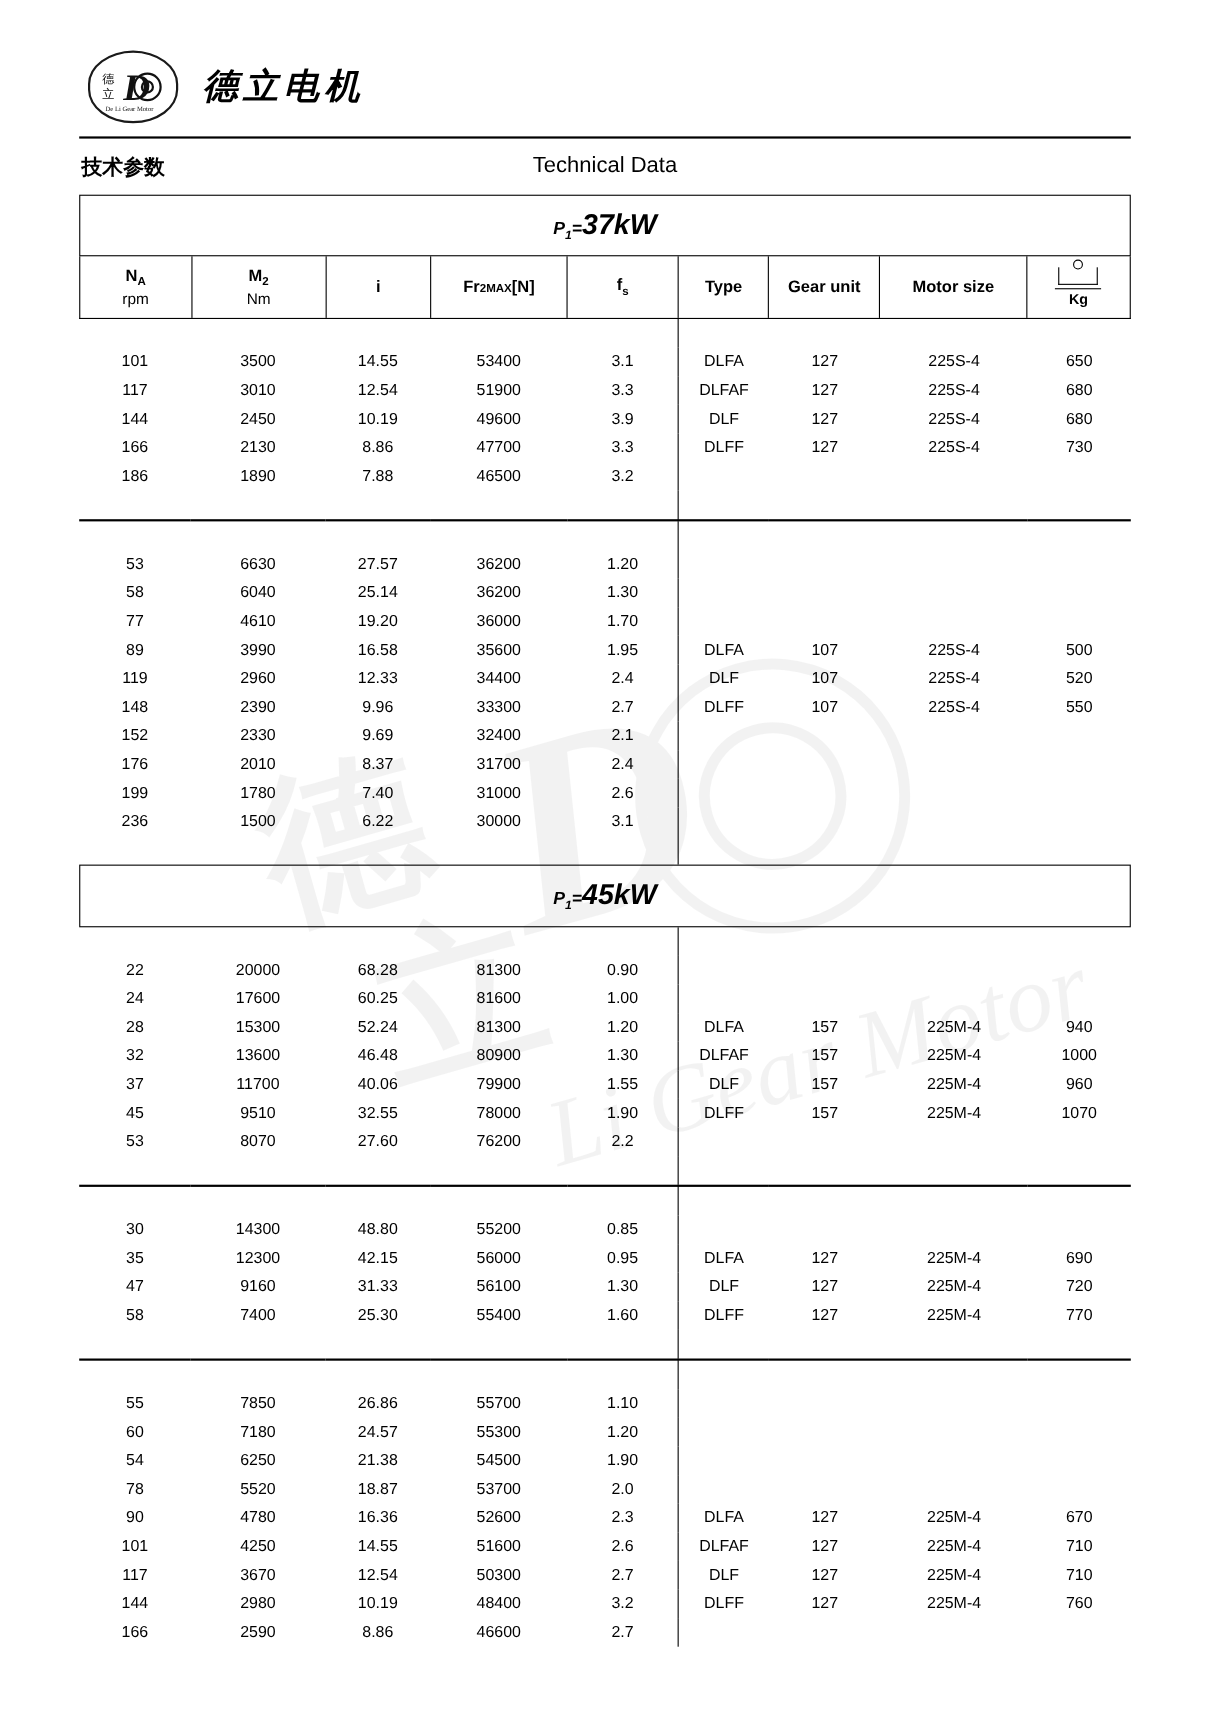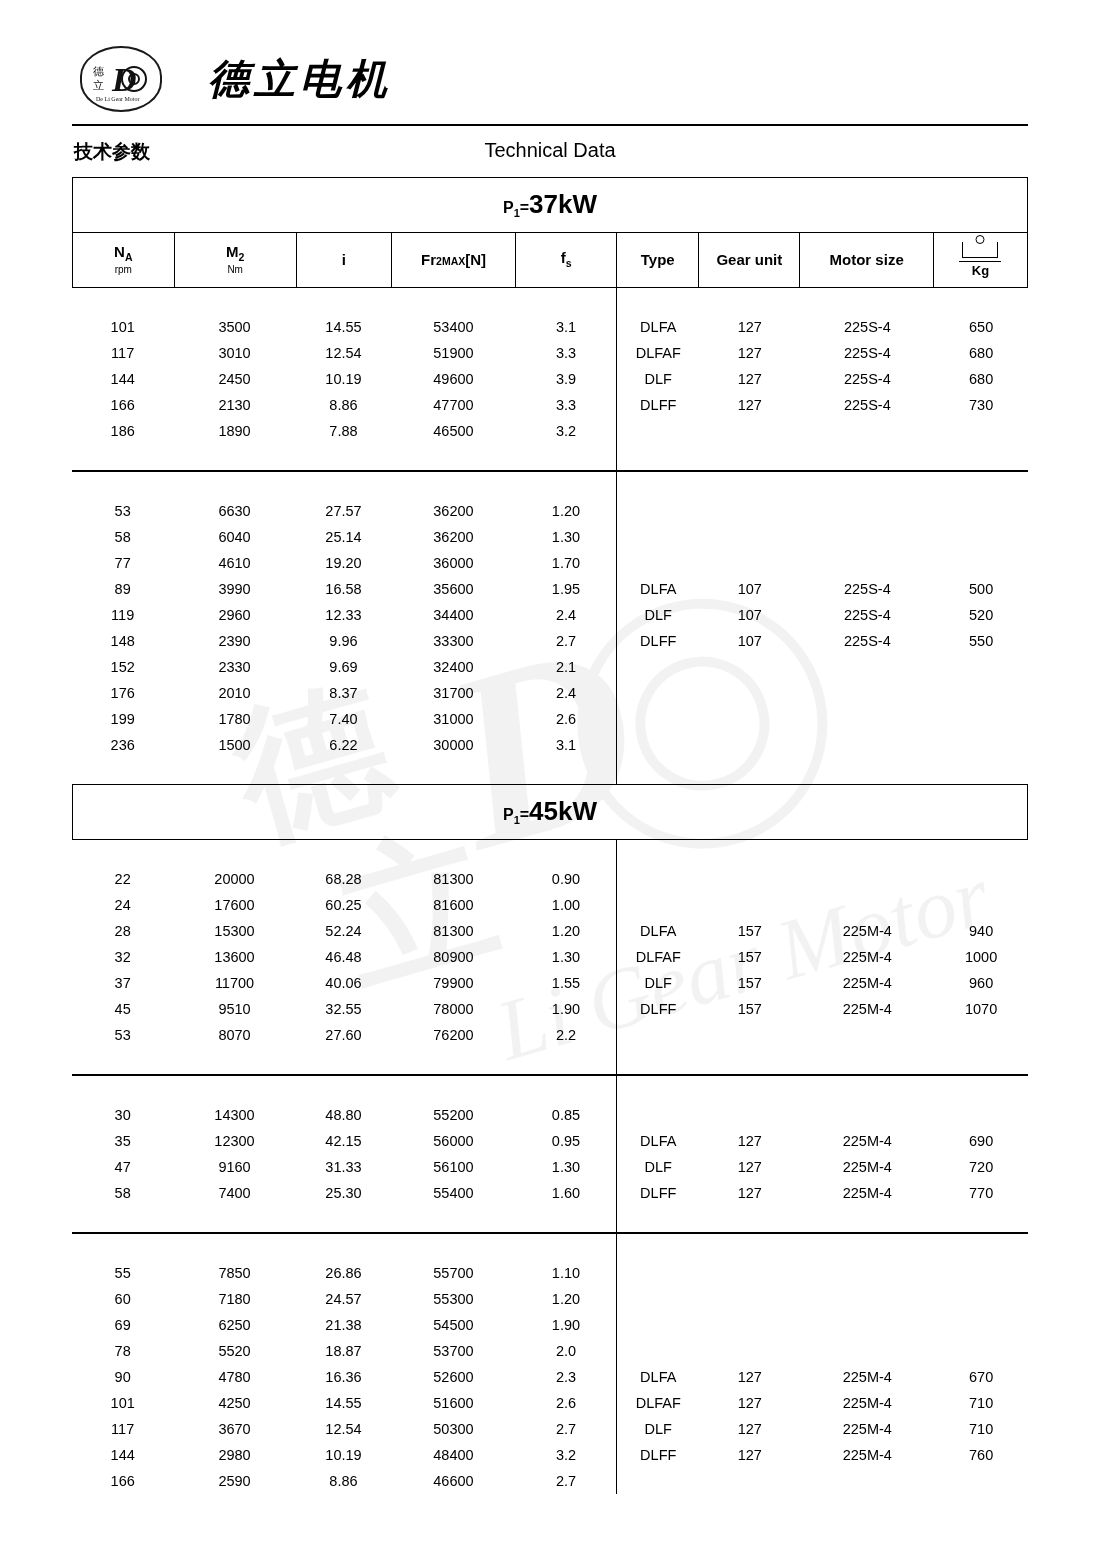--- a/index.html
+++ b/index.html
@@ -57,25 +57,24 @@
     align-items: center;
     justify-content: center;
     margin-right: 22px;
     position: relative;
     background: #fff;
   }
   .logo-mark svg { width: 66px; height: 52px; }
 
   .brand-name {
     font-family: "DejaVu Sans", sans-serif;
-    font-size: 41px;
+    font-size: 32px;
     font-weight: bold;
     letter-spacing: 5px;
     font-style: italic;
-    margin-left: 24px;
   }
 
   .rule-top {
     border-top: 2.5px solid #000;
     margin: 2px 0 0 0;
   }
 
   .subhead {
     display: flex;
     align-items: flex-start;
@@ -99,20 +98,21 @@
   
   .tbl {
     width: 100%;
     border-collapse: collapse;
     table-layout: fixed;
   }
   .band {
     border: 1.6px solid #000;
     text-align: center;
     padding: 11px 0 12px 0;
+    font-style: italic;
   }
   .band .p1 {
     font-size: 16px;
     font-weight: bold;
     vertical-align: baseline;
   }
   .band .p1 sub { font-size: 11px; }
   .band .kw {
     font-size: 26px;
     font-weight: bold;
@@ -128,21 +128,21 @@
     font-size: 15px;
     font-weight: bold;
     padding: 9px 0 10px 0;
     border-right: 1.2px solid #000;
     vertical-align: middle;
     line-height: 1.15;
   }
   .hdr th:last-child { border-right: none; }
   .hdr th .unit {
     display: block;
-    font-size: 10px;
+    font-size: 14px;
     font-weight: normal;
     margin-top: 1px;
   }
   .hdr th sub { font-size: 10.5px; }
   .hdr th .small { font-size: 10.5px; }
 
   .kg-cell {
     display: flex;
     flex-direction: column;
     align-items: center;
@@ -700,21 +700,21 @@
         <td>7180</td>
         <td>24.57</td>
         <td>55300</td>
         <td>1.20</td>
         <td class="sep-col"></td>
             <td></td>
             <td></td>
             <td></td>
       </tr>
       <tr>
-        <td>69</td>
+        <td>54</td>
         <td>6250</td>
         <td>21.38</td>
         <td>54500</td>
         <td>1.90</td>
         <td class="sep-col"></td>
             <td></td>
             <td></td>
             <td></td>
       </tr>
       <tr>

